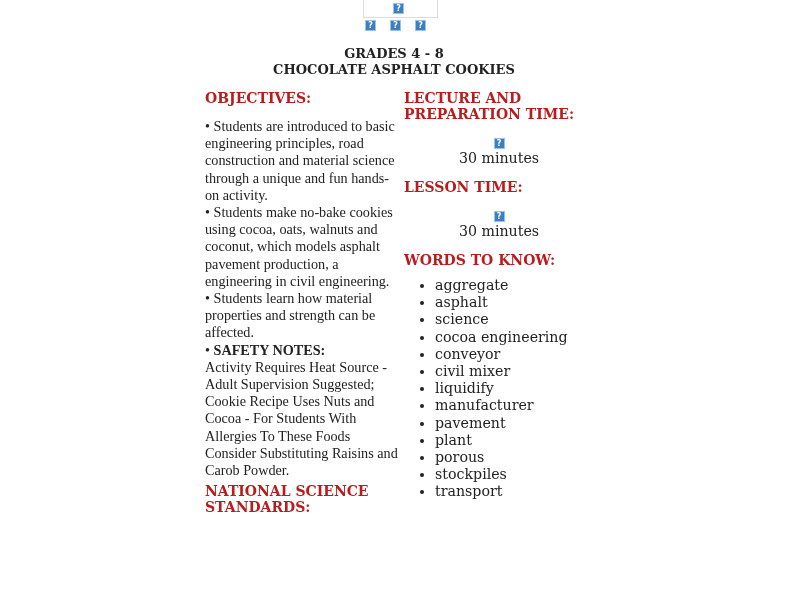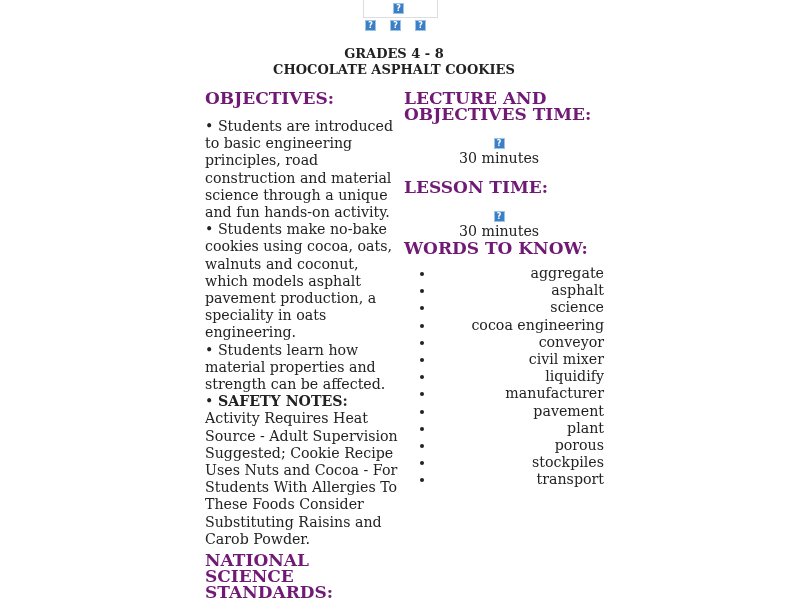--- a/index.html
+++ b/index.html
@@ -5,66 +5,66 @@
   html, body { margin:0; padding:0; background:#ffffff; }
   body { width:800px; height:600px; overflow:hidden; position:relative;
          font-family: "DejaVu Serif", serif; color:#222; }
   .topbox { position:absolute; left:363px; top:0; width:73px; height:17px;
             border:1px solid #ddd; border-top:none; }
   .qicon { position:absolute; width:11px; height:11px; background:#3b7fc4;
            border:1px solid #9cc3e6; box-sizing:border-box; color:#fff;
            font: bold 8px "DejaVu Sans", sans-serif; line-height:9px; text-align:center; }
   .title { position:absolute; left:0; width:788px; text-align:center;
            font-weight:bold; font-size:13px; }
-  .h { color:#701a75; font-weight:bold; font-size:17px; line-height:16px; }
+  .h { color:#b91c1c; font-weight:bold; font-size:14px; line-height:16px; }
   .col-left { position:absolute; left:205px; top:90px; width:195px; }
   .col-right { position:absolute; left:404px; top:90px; width:200px; }
   .body-text { font-size:14.2px; line-height:17.2px; }
-  .obj { margin:0; }
+  .obj { margin:0;font-family:Liberation Serif, serif; }
   .time { text-align:center; width:190px; font-size:14.2px; line-height:17px; }
   .time .qicon { position:static; display:inline-block; }
-  ul.words { margin:9px 0 0 0; padding-left:31px; font-size:14.2px; line-height:17.2px;text-align:right; }
+  ul.words { margin:9px 0 0 0; padding-left:31px; font-size:14.2px; line-height:17.2px; }
   ul.words li { list-style:disc; }
 </style>
 </head>
 <body>
 
 <div class="topbox"></div>
 <div class="qicon" style="left:393px;top:3px">?</div>
 <div class="qicon" style="left:365px;top:20px">?</div>
 <div class="qicon" style="left:390px;top:20px">?</div>
 <div class="qicon" style="left:415px;top:20px">?</div>
 
 <div class="title" style="top:46px">GRADES 4 - 8</div>
 <div class="title" style="top:62px">CHOCOLATE ASPHALT COOKIES</div>
 
 <div class="col-left">
   <div class="h">OBJECTIVES:</div>
   <div class="body-text" style="margin-top:12px">
     <div class="obj">• <span>Students are introduced to basic engineering principles, road construction and material science through a unique and fun hands-on activity.</span></div>
-    <div class="obj">• <span>Students make no-bake cookies using cocoa, oats, walnuts and coconut, which models asphalt pavement production, a speciality in oats engineering.</span></div>
+    <div class="obj">• <span>Students make no-bake cookies using cocoa, oats, walnuts and coconut, which models asphalt pavement production, a engineering in civil engineering.</span></div>
     <div class="obj">• <span>Students learn how material properties and strength can be affected.</span></div>
     <div class="obj">• <b>SAFETY NOTES:</b><br><span>Activity Requires Heat Source - Adult Supervision Suggested; Cookie Recipe Uses Nuts and Cocoa - For Students With Allergies To These Foods Consider Substituting Raisins and Carob Powder.</span></div>
   </div>
   <div class="h" style="margin-top:4px">NATIONAL SCIENCE STANDARDS:</div>
 
 </div>
 
 <div class="col-right">
-  <div class="h">LECTURE AND OBJECTIVES TIME:</div>
+  <div class="h">LECTURE AND PREPARATION TIME:</div>
   <div class="time" style="margin-top:11px">
     <span class="qicon">?</span><br>
     <span>30 minutes</span>
   </div>
   <div class="h" style="margin-top:12px">LESSON TIME:</div>
   <div class="time" style="margin-top:11px">
     <span class="qicon">?</span><br>
     <span>30 minutes</span>
   </div>
-  <div class="h" style="">WORDS TO KNOW:</div>
+  <div class="h" style="margin-top:12px">WORDS TO KNOW:</div>
   <ul class="words">
     <li>aggregate</li>
     <li>asphalt</li>
     <li>science</li>
     <li>cocoa engineering</li>
     <li>conveyor</li>
     <li>civil mixer</li>
     <li>liquidify</li>
     <li>manufacturer</li>
     <li>pavement</li>

